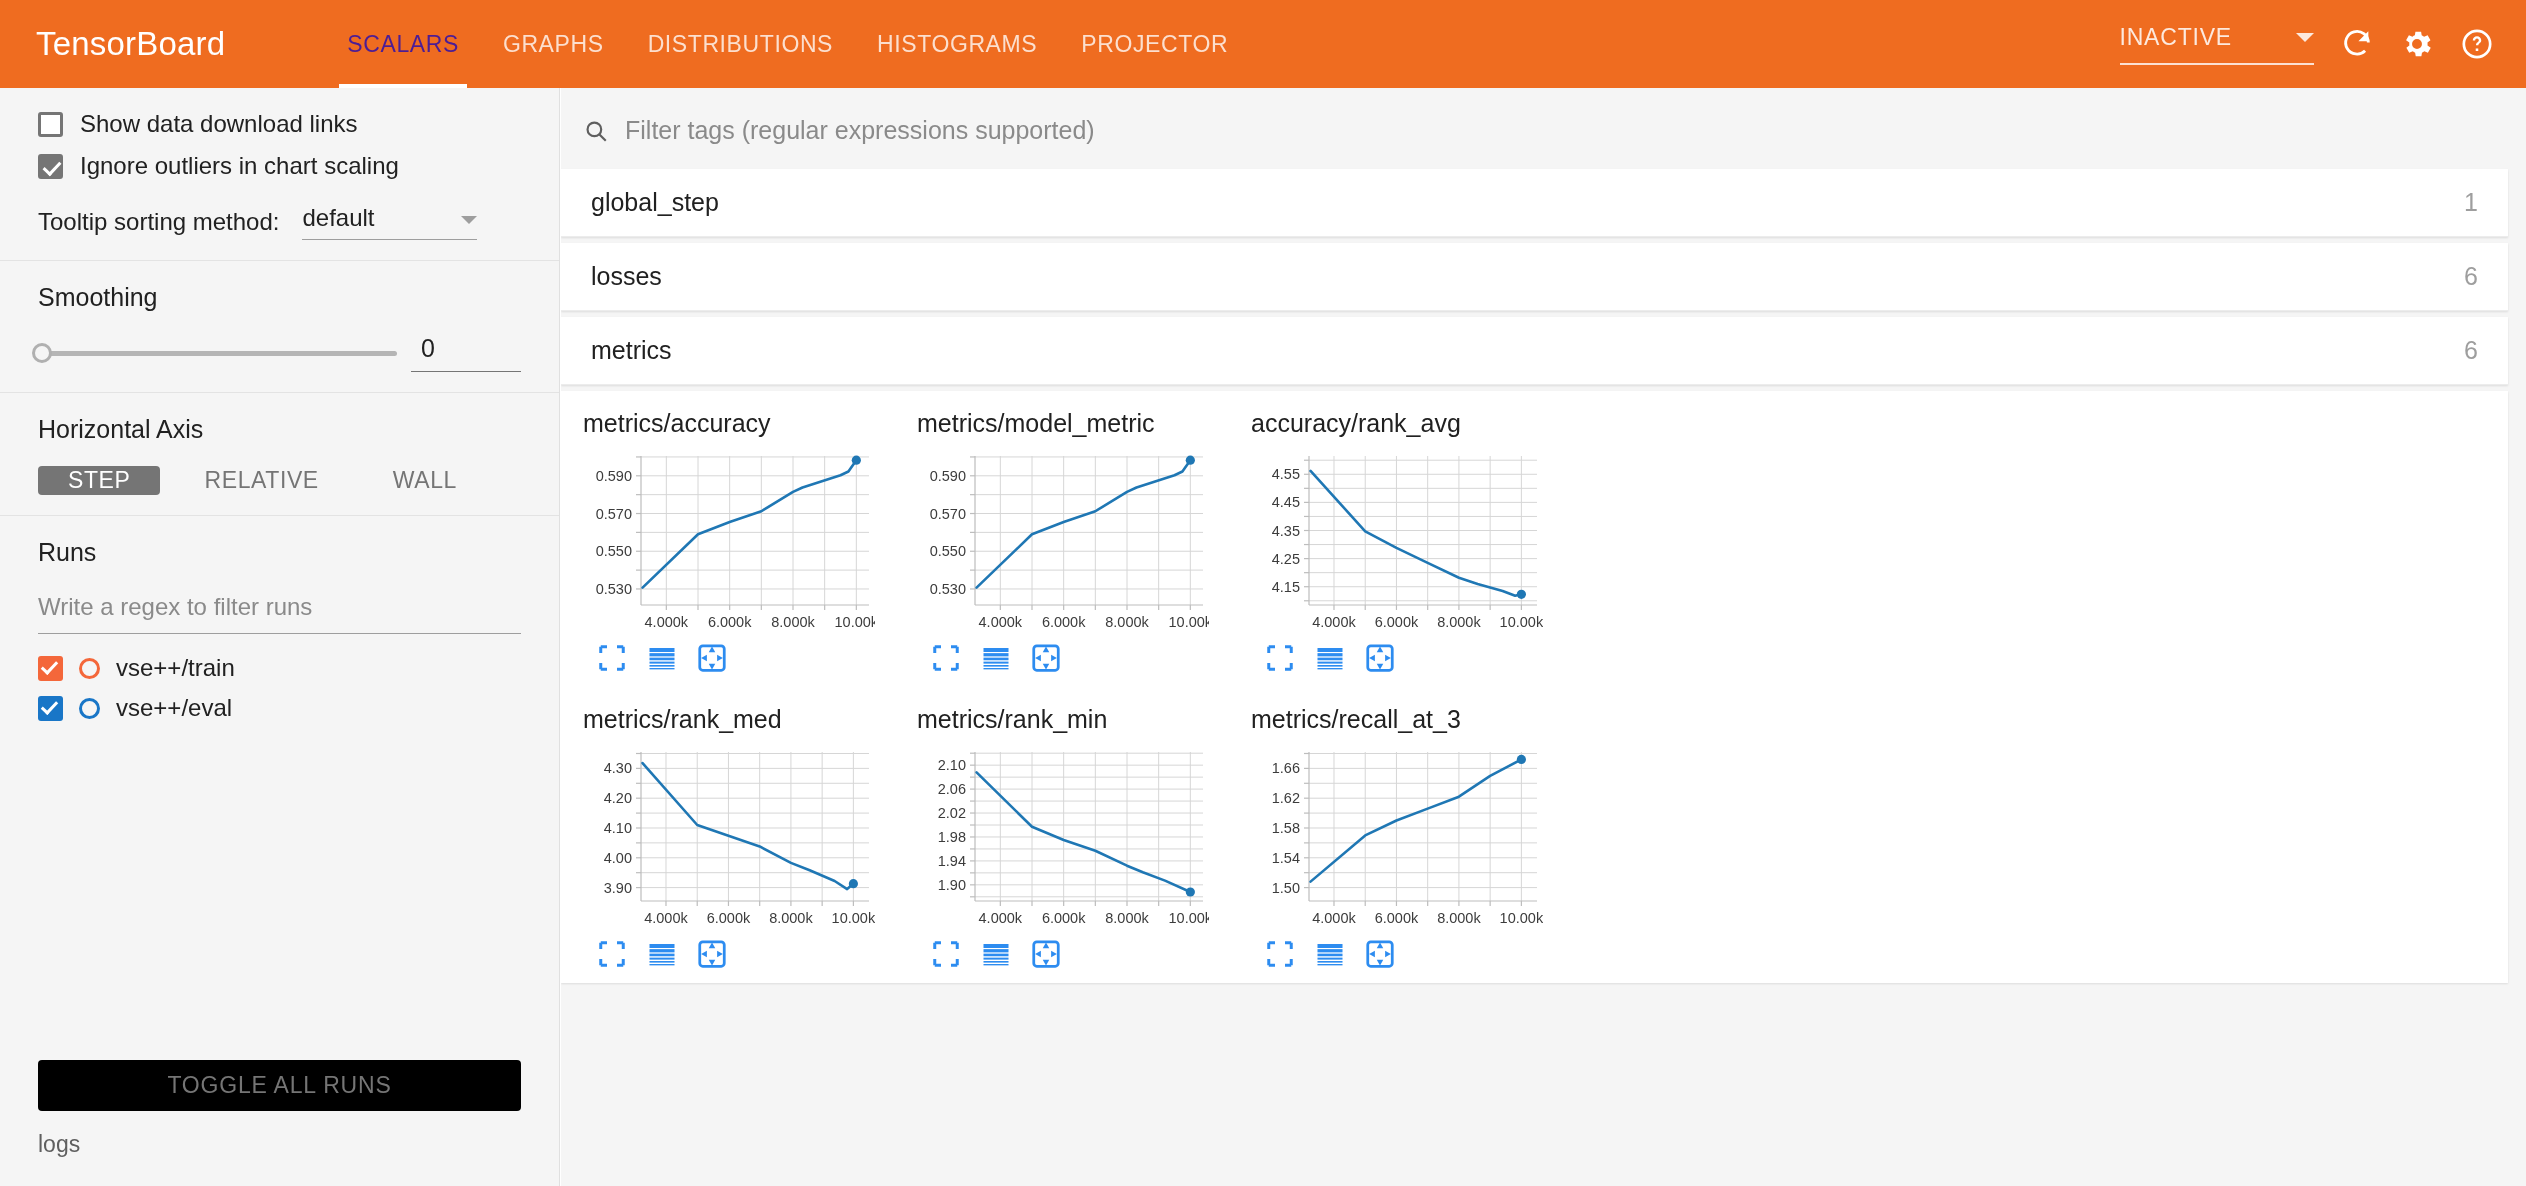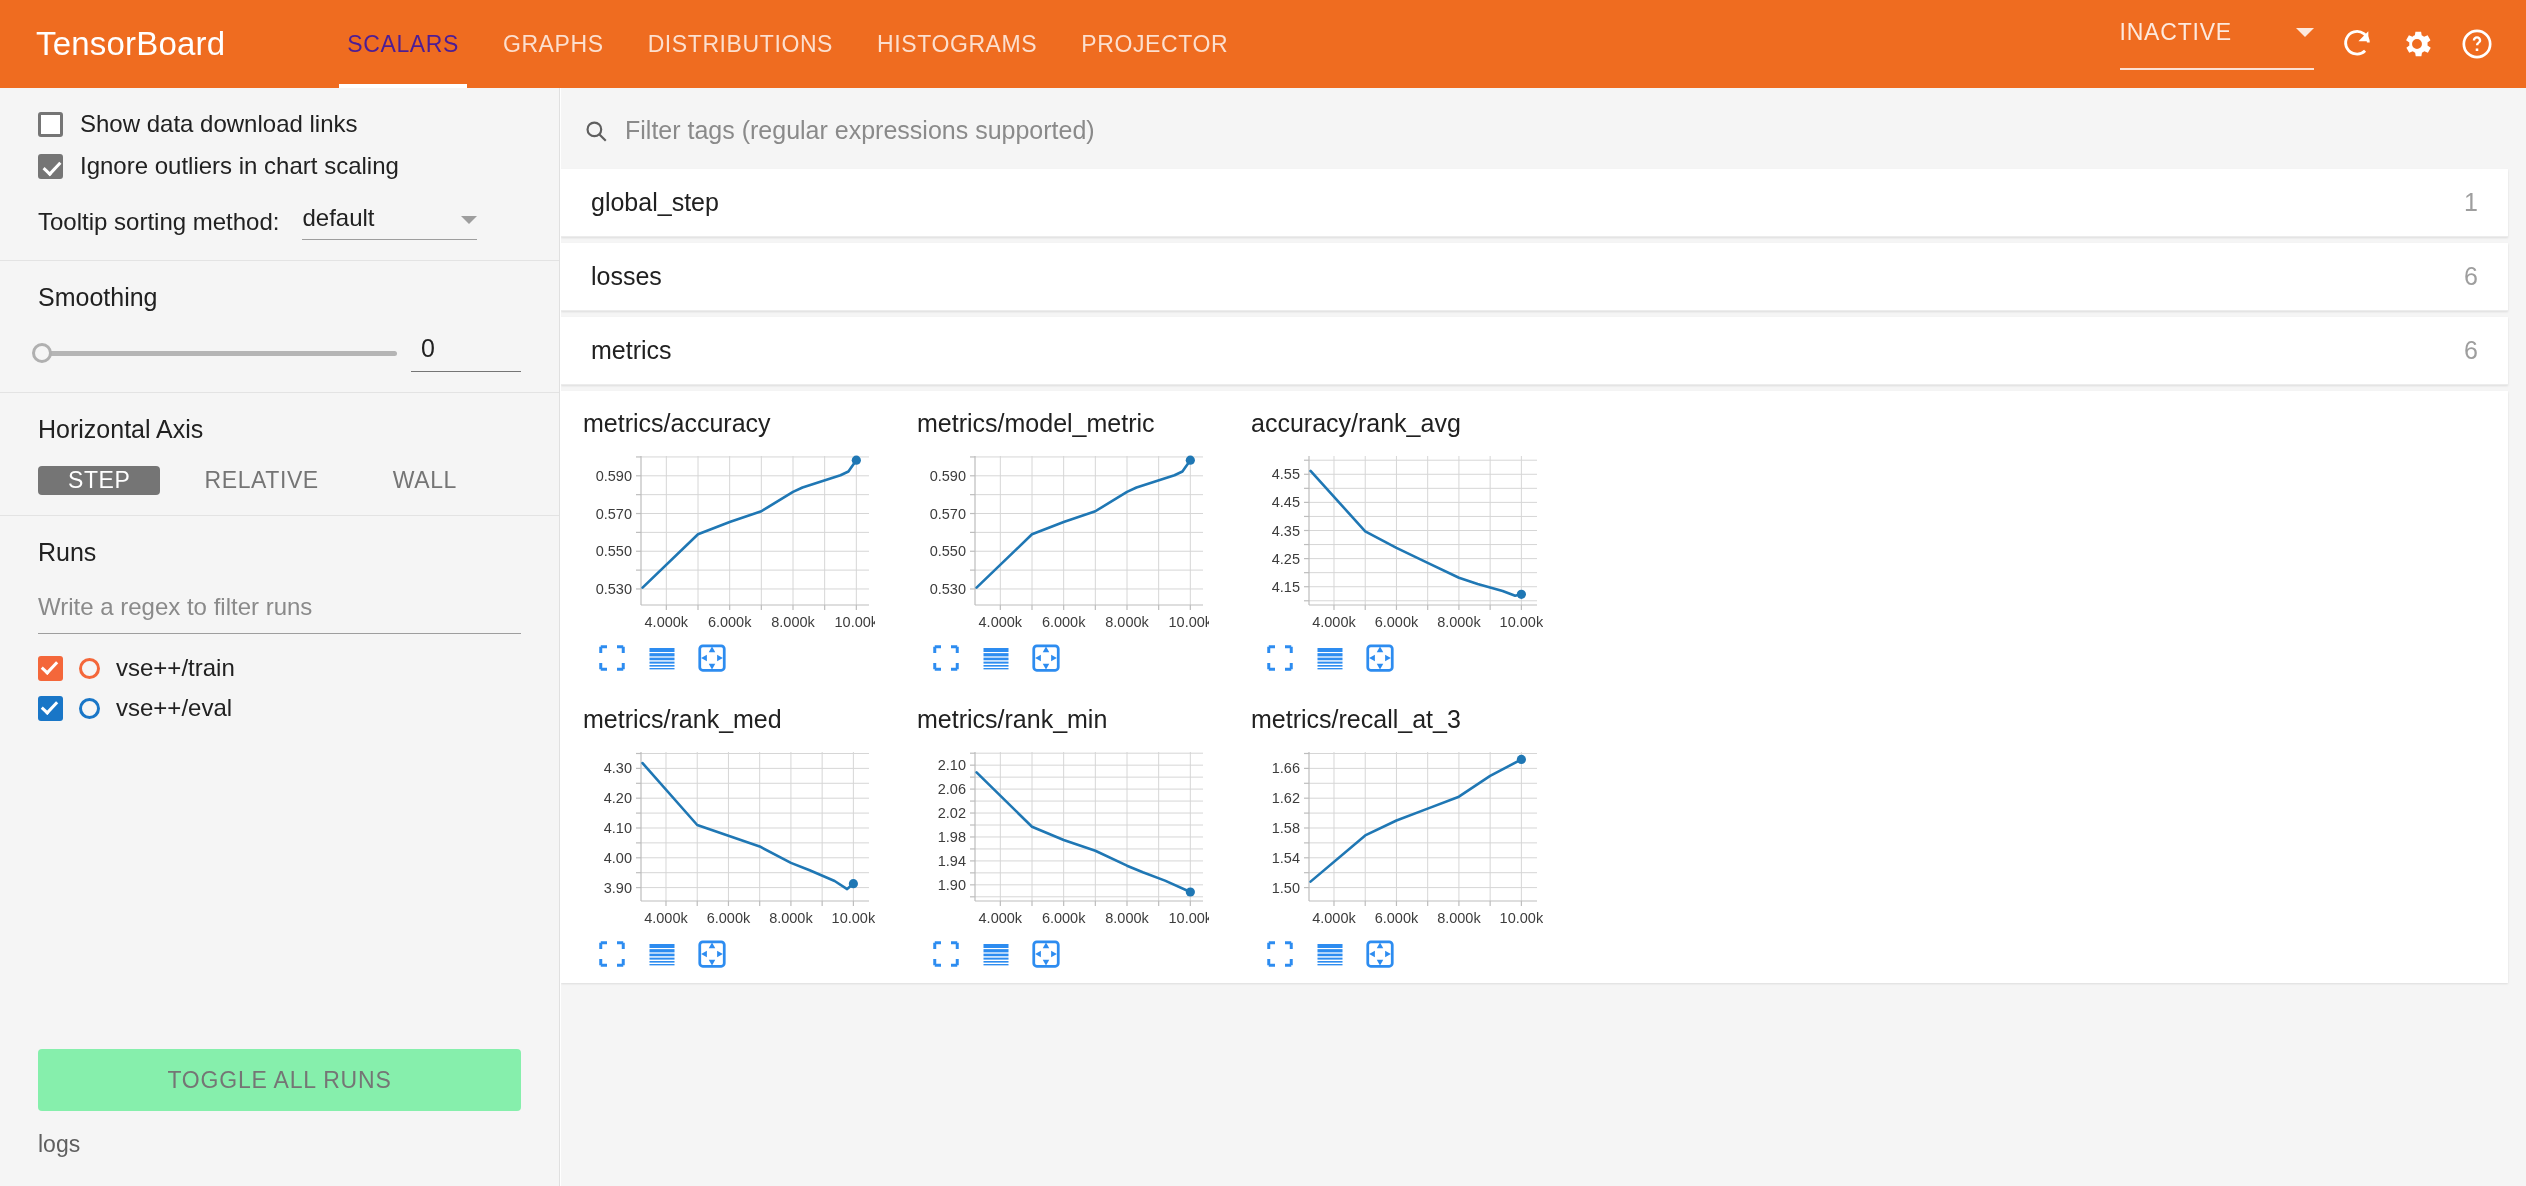--- a/index.html
+++ b/index.html
@@ -27,21 +27,21 @@
   }
   .tab.active { color: #4c1d95; }
   .tab.active:after {
     content: ""; position: absolute; left: 14px; right: 14px; bottom: 0;
     height: 4px; background: #fff;
   }
   .header-right {
     margin-left: auto; display: flex; align-items: center;
     gap: 26px; margin-right: 32px;
   }
-  .status-select { position: relative; padding-bottom: 24px; }
+  .status-select { position: relative; padding-bottom: 14px; }
   .status-row { display: flex; align-items: center; gap: 64px; }
   .status-text { color: rgba(255,255,255,.85); font-size: 23px; letter-spacing: .8px; }
   .caret {
     width: 0; height: 0; border-left: 9px solid transparent;
     border-right: 9px solid transparent; border-top: 9px solid rgba(255,255,255,.85);
   }
   .status-underline {
     position: absolute; left: 0; right: 0; bottom: 0; height: 2px;
     background: rgba(255,255,255,.8);
   }
@@ -112,21 +112,21 @@
   .run-cb:after {
     content: ""; position: absolute; left: 7px; top: 2px; width: 6px; height: 13px;
     border: solid #fff; border-width: 0 3px 3px 0; transform: rotate(43deg);
   }
   .run-circle {
     width: 21px; height: 21px; border-radius: 50%; border: 3px solid; flex: none;
   }
   .run-label { font-size: 24px; color: #212121; }
   .toggle-all {
     position: absolute; left: 38px; right: 38px; bottom: 75px;
-    background: #86efac; border: none; border-radius: 4px; height: 62px;
+    background: #000000; border: none; border-radius: 4px; height: 51px;
     font-family: inherit; font-size: 23px; letter-spacing: .8px; color: #757575;
     cursor: pointer;
   }
   .logdir {
     position: absolute; left: 38px; bottom: 28px; font-size: 23px; color: #5f5f5f;
   }
 
   
   .main {
     position: absolute; top: 88px; left: 561px; width: 1965px; height: 1098px;

